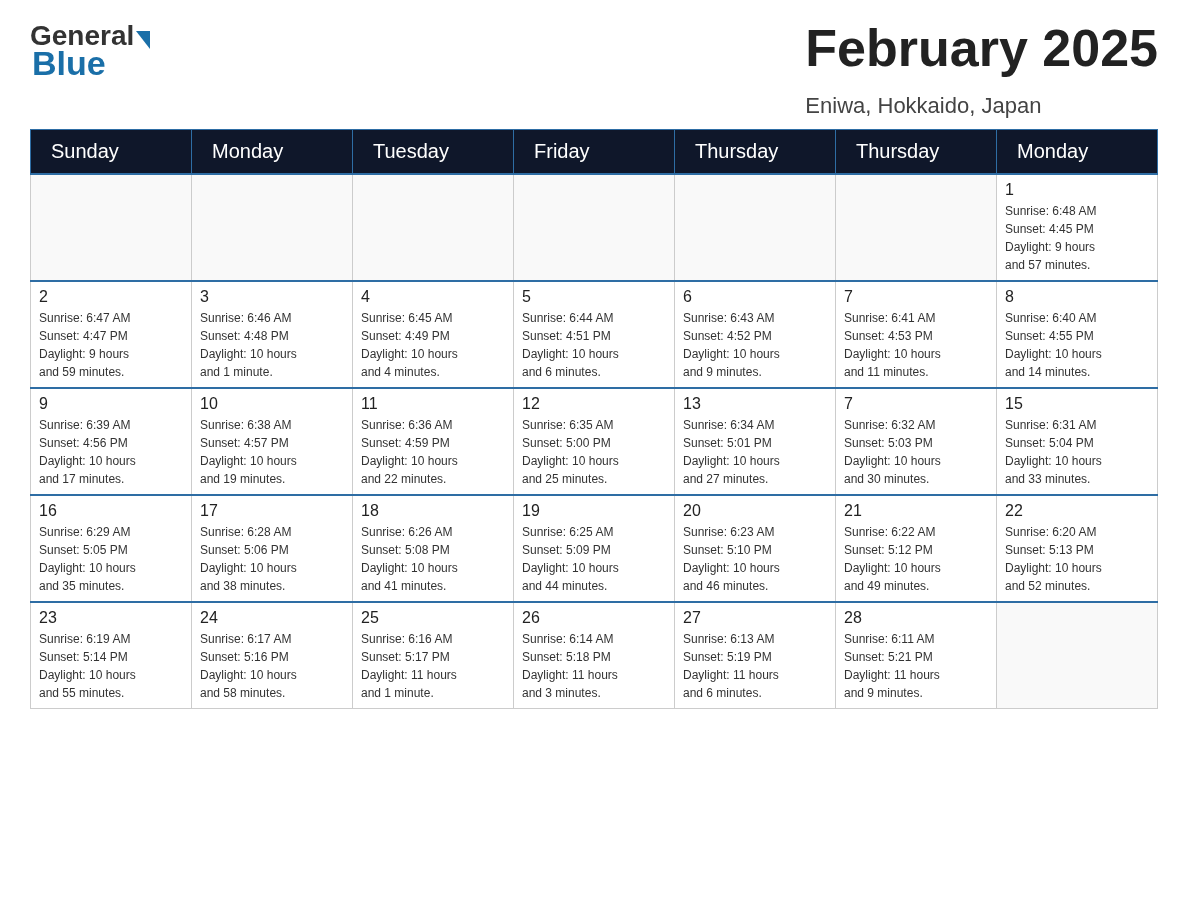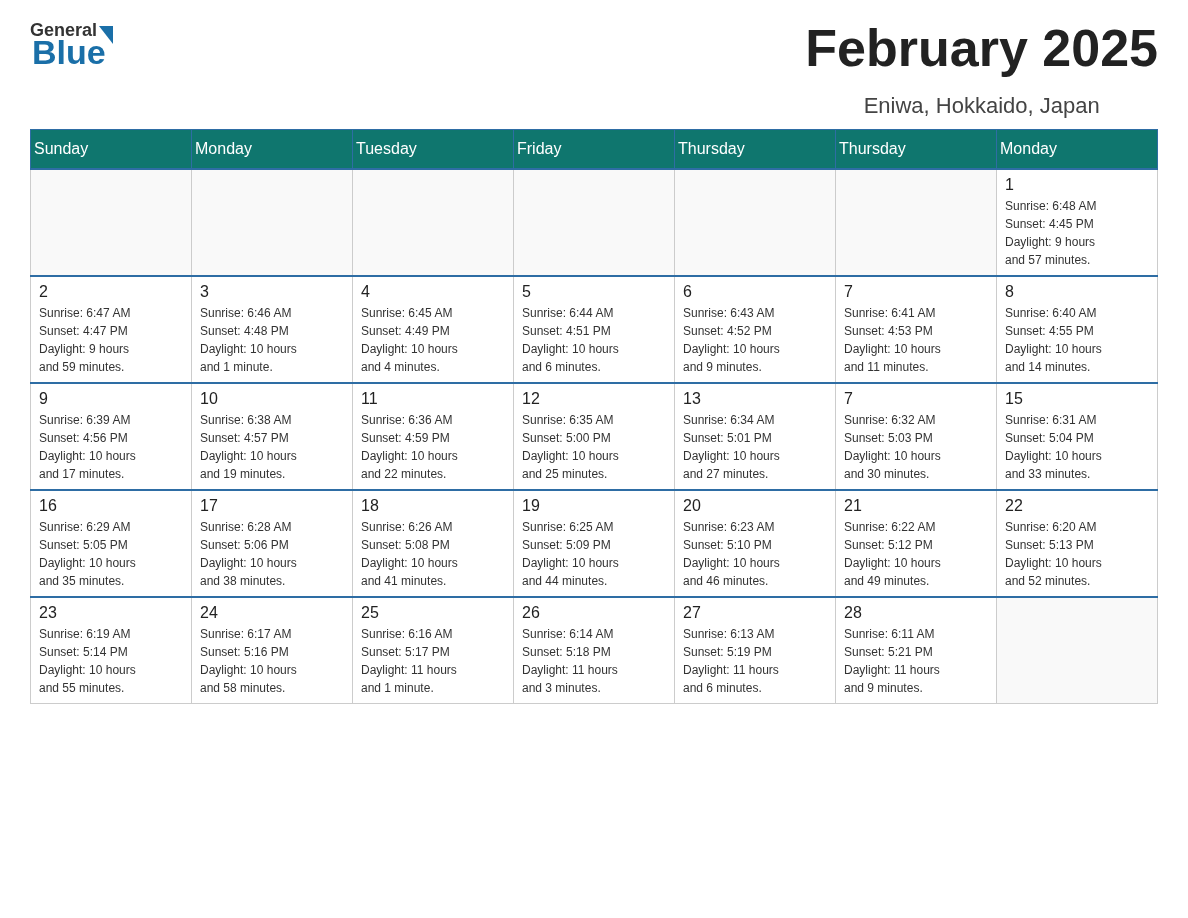--- a/index.html
+++ b/index.html
@@ -17,21 +17,21 @@
       margin-bottom: 10px;
     }
     .logo {
       display: flex;
       flex-direction: column;
       align-items: flex-start;
     }
     .logo-text {
       display: flex;
       align-items: center;
-      font-size: 18px;
+      font-size: 28px;
       font-weight: bold;
       color: #333;
     }
     .logo-general { color: #333; }
     .logo-arrow {
       width: 0;
       height: 0;
       border-left: 14px solid transparent;
       border-right: 0px solid transparent;
       border-top: 18px solid #1a6fa8;
@@ -39,44 +39,44 @@
       margin: 0 2px;
       position: relative;
       top: 4px;
     }
     .logo-blue {
       color: #1a6fa8;
       font-size: 34px;
       font-weight: bold;
     }
     .title-section {
-      text-align: center;
+      text-align: left;
     }
     .month-title {
       font-size: 52px;
       font-weight: bold;
       color: #222;
       line-height: 1.1;
     }
     .location {
       font-size: 22px;
       color: #444;
       margin-top: 16px;
     }
     .calendar {
       width: 100%;
       border-collapse: collapse;
       margin-top: 10px;
     }
     .calendar th {
-      background-color: #0f766e;
+      background-color: #0f172a;
       color: #fff;
-      font-size: 16px;
+      font-size: 20px;
       font-weight: normal;
-      padding: 10px 3px;
+      padding: 10px 20px;
       text-align: left;
       border: 1px solid #2e6da4;
     }
     .calendar td {
       vertical-align: top;
       padding: 6px 8px;
       border: 1px solid #ccc;
       width: calc(100% / 7);
       min-height: 110px;
       font-size: 12px;

